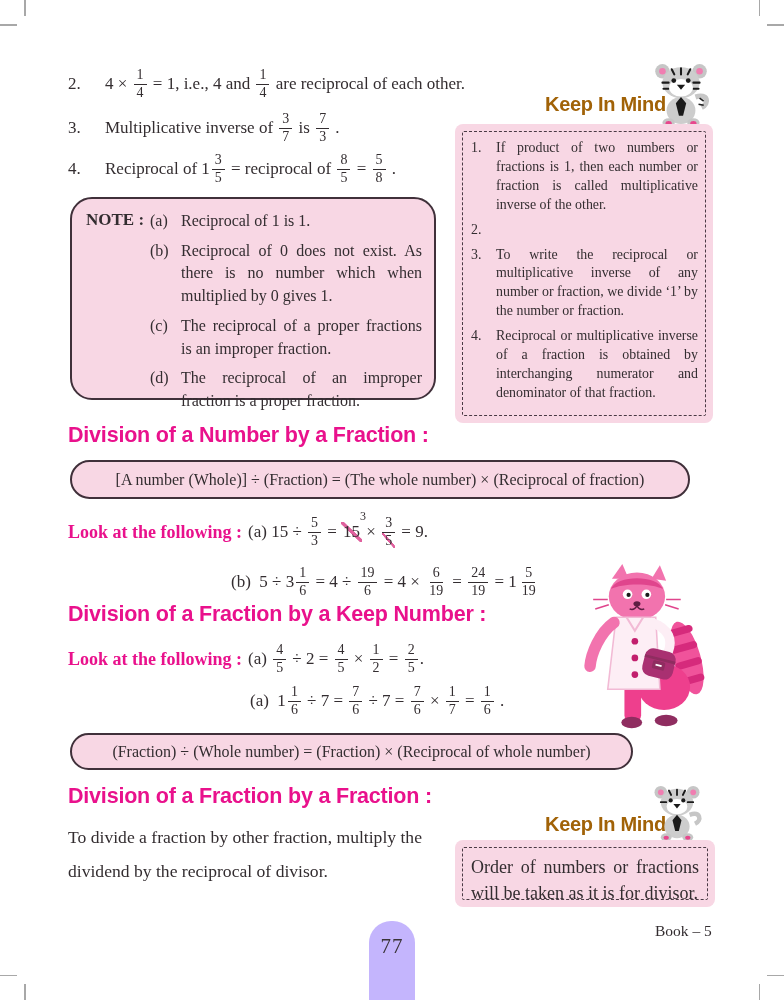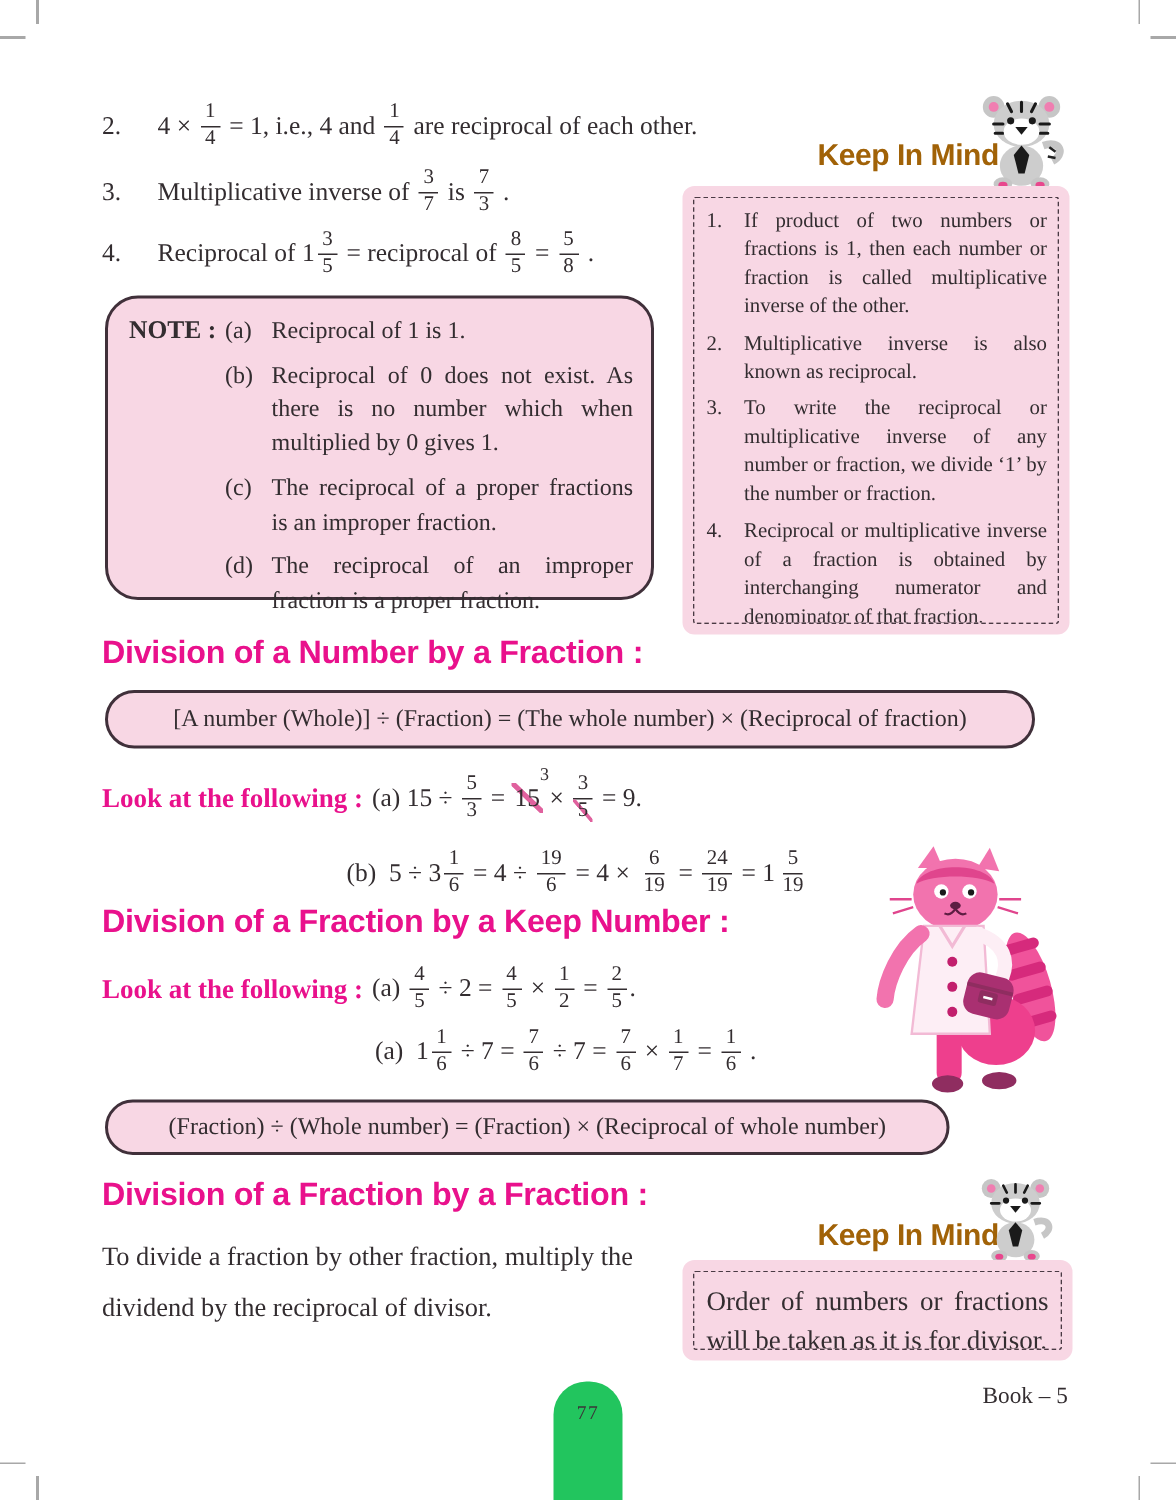--- a/index.html
+++ b/index.html
@@ -46,23 +46,23 @@
   
   .pill{position:absolute;box-sizing:border-box;background:#f8d7e4;border:2.4px solid #40303a;
         border-radius:20px;display:flex;align-items:center;justify-content:center;
         font-size:16px;color:#332d30;}
   
   .eq-line{position:absolute;display:flex;align-items:center;}
   .look-label{font-weight:bold;color:#e9118c;font-size:18px;margin-right:6px;white-space:pre;}
   
   #divide-paragraph{position:absolute;left:68px;top:820px;width:404px;font-size:17.6px;line-height:34px;}
   
-  #page-tab{position:absolute;left:369px;top:921px;width:46px;height:79px;background:#22c55e;
+  #page-tab{position:absolute;left:369px;top:921px;width:46px;height:79px;background:#c4b5fd;
             border-radius:22px 22px 0 0;display:flex;justify-content:center;align-items:flex-start;
-            padding-top:13px;box-sizing:border-box;font-size:13px;letter-spacing:1px;color:#3a3438;}
+            padding-top:13px;box-sizing:border-box;font-size:21px;letter-spacing:1px;color:#3a3438;}
   #book-label{position:absolute;left:655px;top:922px;font-size:15.5px;color:#332d30;}
   svg{display:block;}
 </style>
 </head>
 <body>
 
 <div id="page">
 
   <div class="cm" style="left:24px;top:0;width:1.5px;height:16px"></div>
   <div class="cm" style="left:0;top:24px;width:17px;height:1.5px"></div>
@@ -176,21 +176,20 @@
   </div>
   <div class="kim-box" style="left:455px;top:124px;width:258px;height:299px">
     <div class="kim-inner">
       <div class="kim-items">
         <div class="kim-item">
           <span class="kim-num">1.</span>
           <span class="kim-text"><span class="eq-txt">If product of two numbers or fractions is 1, then each number or fraction is called </span><span class="eq-b">multiplicative inverse</span><span class="eq-txt"> of the other.</span></span>
         </div>
         <div class="kim-item">
           <span class="kim-num">2.</span>
-          <span class="kim-text"><span class="eq-txt">Multiplicative inverse is also known as </span><span class="eq-b">reciprocal.</span></span>
         </div>
         <div class="kim-item">
           <span class="kim-num">3.</span>
           <span class="kim-text"><span class="eq-txt">To write the reciprocal or multiplicative inverse of any number or fraction, we divide ‘1’ by the number or fraction.</span></span>
         </div>
         <div class="kim-item">
           <span class="kim-num">4.</span>
           <span class="kim-text"><span class="eq-txt">Reciprocal or multiplicative inverse of a fraction is obtained by interchanging numerator and denominator of that fraction.</span></span>
         </div>
       </div>

